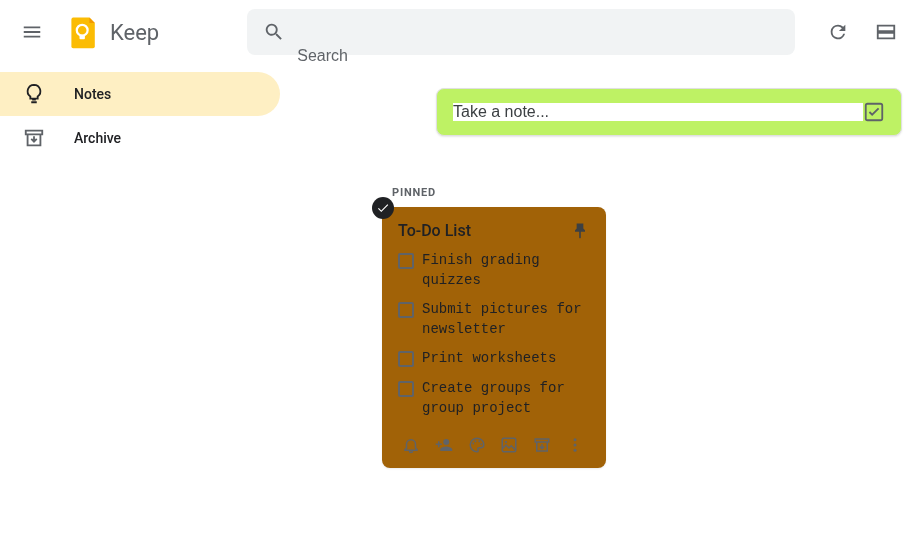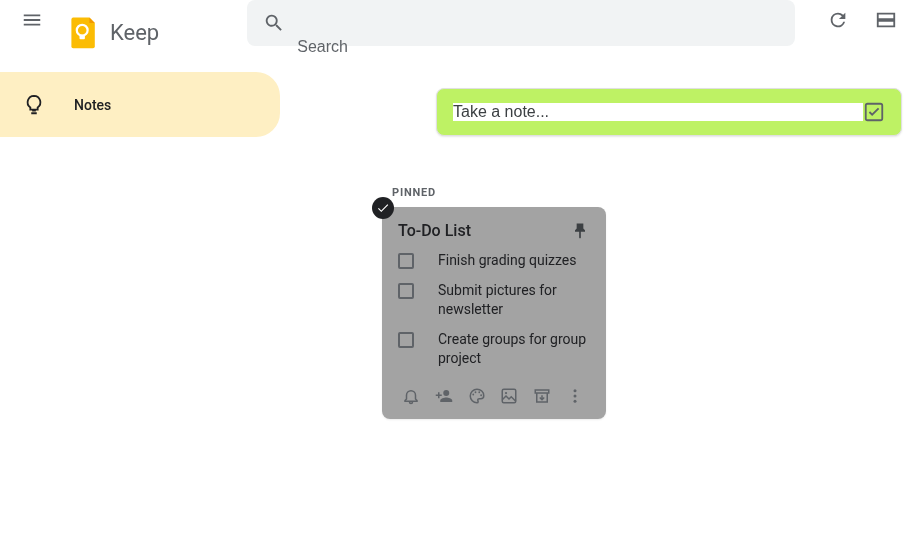--- a/index.html
+++ b/index.html
@@ -9,20 +9,21 @@
       width: 918px;
       height: 558px;
       overflow: hidden;
       position: relative;
     }
     
     
     .header {
       height: 64px;
       display: flex;
+      align-items: center;
       padding: 0 12px;
       gap: 8px;
     }
     .menu-btn {
       width: 40px;
       height: 40px;
       display: flex;
       align-items: center;
       justify-content: center;
       border-radius: 50%;
@@ -86,21 +87,21 @@
     
     
     .sidebar {
       position: absolute;
       left: 0;
       top: 64px;
       width: 280px;
       padding-top: 8px;
     }
     .sidebar-item {
-      height: 65px;
+      height: 44px;
       display: flex;
       align-items: center;
       padding-left: 22px;
       cursor: pointer;
       border-radius: 0 24px 24px 0;
       gap: 28px;
     }
     .sidebar-item.active {
       background: #feefc3;
     }
@@ -158,21 +159,21 @@
       letter-spacing: 0.8px;
       font-weight: 700;
     }
     
     .notes-grid {
       margin-top: 8px;
       margin-left: 86px;
     }
     .note-card {
       width: 224px;
-      background: #a3a3a3;
+      background: #a16207;
       border-radius: 8px;
       padding: 14px 16px 10px 16px;
       position: relative;
       box-shadow: 0 1px 2px rgba(0,0,0,0.08);
     }
     .note-select-badge {
       position: absolute;
       top: -10px;
       left: -10px;
       width: 22px;
@@ -195,22 +196,23 @@
       font-weight: 500;
       color: #202124;
     }
     .pin-icon {
       color: #3c4043;
       cursor: pointer;
     }
     .checklist-item {
       display: flex;
       align-items: flex-start;
-      gap: 24px;
+      gap: 8px;
       margin-bottom: 10px;
+      font-family: Liberation Mono, monospace;
     }
     .checkbox {
       width: 16px;
       height: 16px;
       border: 2px solid #5f6368;
       border-radius: 2px;
       flex-shrink: 0;
       margin-top: 2px;
     }
     .check-label {
@@ -281,20 +283,28 @@
 
 <div class="sidebar">
   <div class="sidebar-item active">
     <span class="icon">
       <svg width="22" height="22" viewBox="0 0 24 24">
           <path fill="none" stroke="currentColor" stroke-width="2" d="M9 21h6m-5-3h4m-2-16a7 7 0 0 0-4 12.7V17h8v-2.3A7 7 0 0 0 12 2z"></path>
         </svg>
     </span>
     <span class="sidebar-label">Notes</span>
   </div>
+  <div class="sidebar-item">
+    <span class="icon">
+      <svg width="22" height="22" viewBox="0 0 24 24">
+          <path fill="none" stroke="currentColor" stroke-width="2" d="M3 4h18v4H3zM5 8v12h14V8M9 13l3 3 3-3m-3-3v6"></path>
+        </svg>
+    </span>
+    <span class="sidebar-label">Archive</span>
+  </div>
 </div>
 
 <div class="main">
   <div class="take-note">
     <input class="take-note-input" type="text" placeholder="Take a note..." style="">
     <span class="take-note-check">
       <svg width="22" height="22" viewBox="0 0 24 24">
           <rect x="3" y="3" width="18" height="18" rx="2" fill="none" stroke="currentColor" stroke-width="2"></rect>
           <path d="M7 12l3 3 7-7" fill="none" stroke="currentColor" stroke-width="2"></path>
         </svg>
@@ -321,20 +331,24 @@
       <div class="checklist-item">
         <div class="checkbox"></div>
         <span class="check-label">Finish grading quizzes</span>
       </div>
       <div class="checklist-item">
         <div class="checkbox"></div>
         <span class="check-label">Submit pictures for newsletter</span>
       </div>
       <div class="checklist-item">
         <div class="checkbox"></div>
+        <span class="check-label">Print worksheets</span>
+      </div>
+      <div class="checklist-item">
+        <div class="checkbox"></div>
         <span class="check-label">Create groups for group project</span>
       </div>
       <div class="note-toolbar">
         <span class="note-tool-btn">
           <svg width="18" height="18" viewBox="0 0 24 24">
               <path fill="none" stroke="currentColor" stroke-width="2" d="M18 16v-5a6 6 0 1 0-12 0v5l-2 2v1h16v-1l-2-2zM10 20a2 2 0 0 0 4 0"></path>
             </svg>
         </span>
         <span class="note-tool-btn">
           <svg width="18" height="18" viewBox="0 0 24 24">

